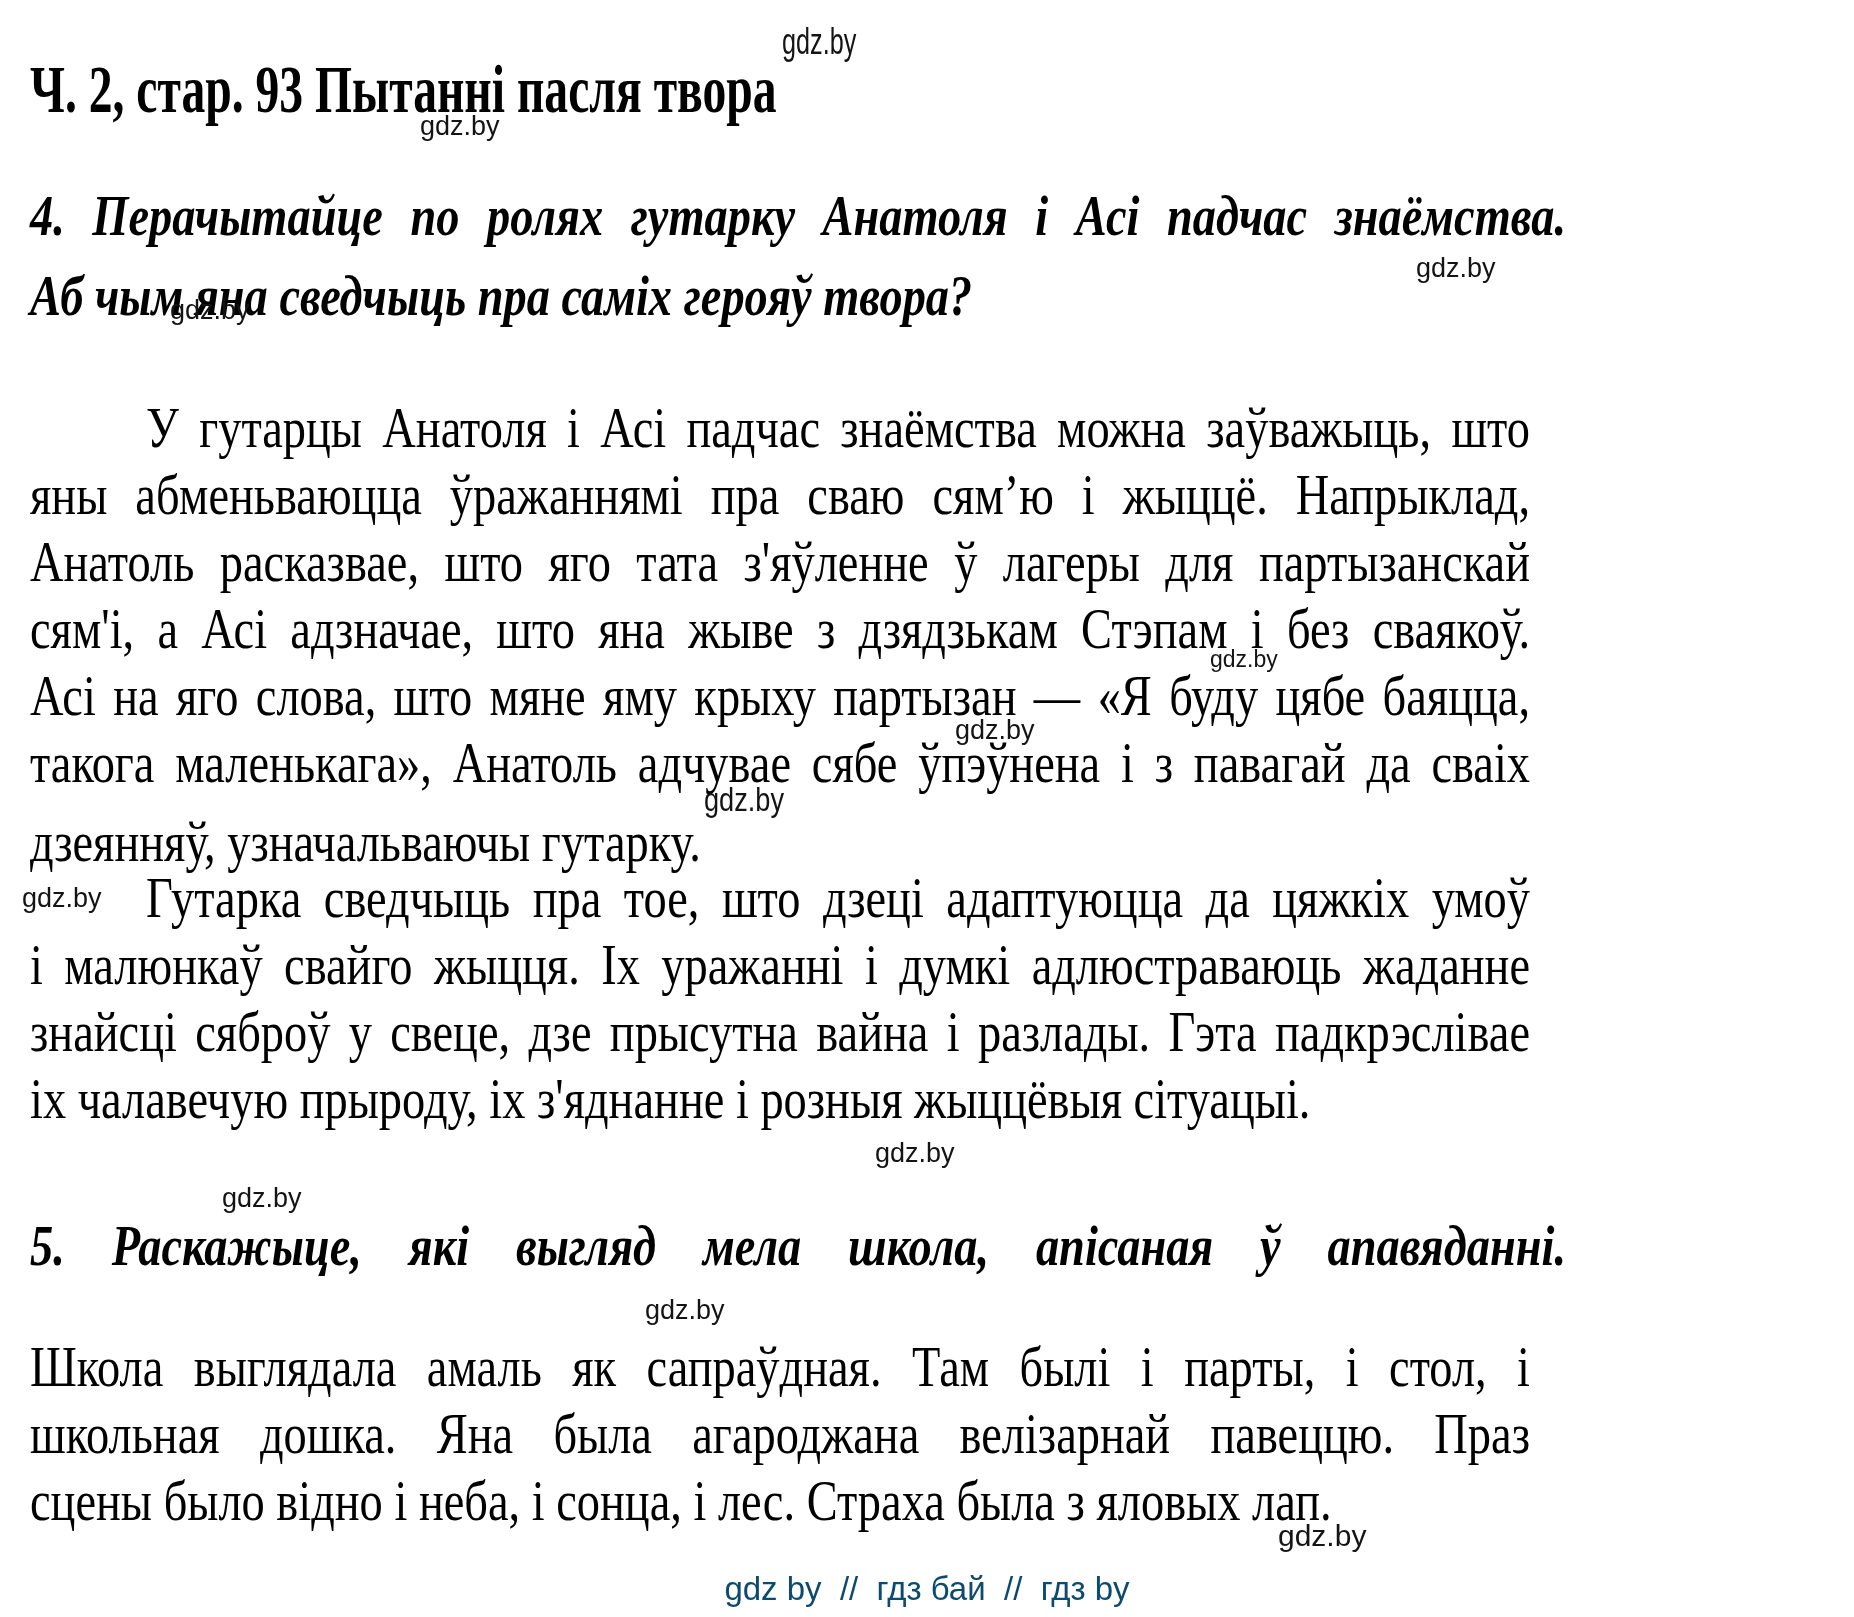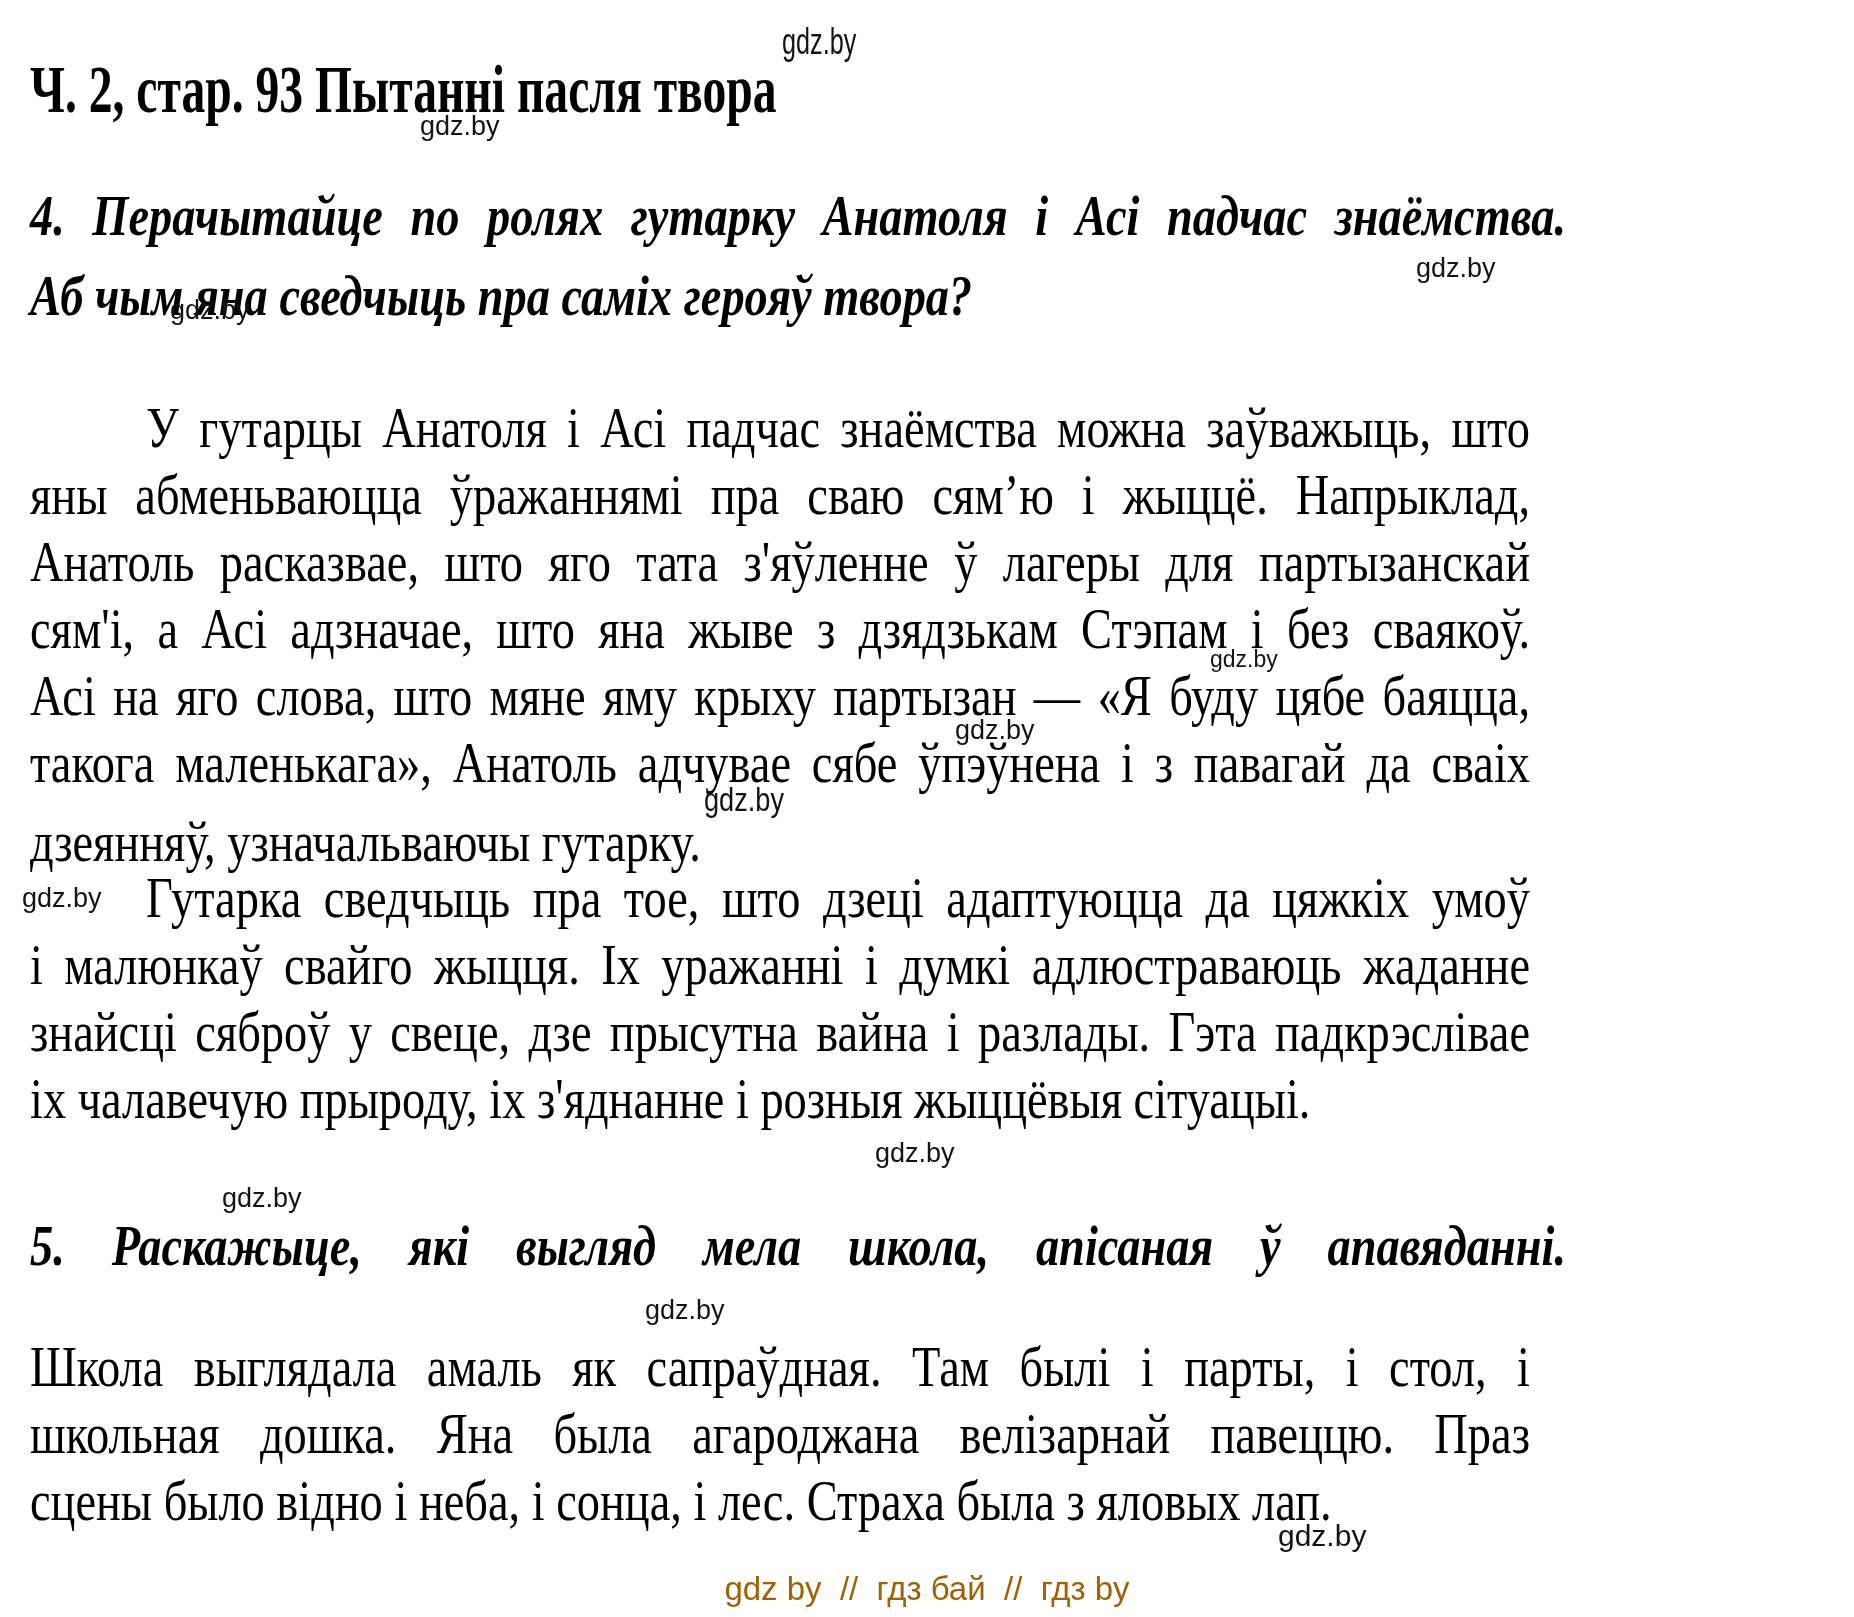--- a/index.html
+++ b/index.html
@@ -71,21 +71,21 @@
     white-space:nowrap;
   }
   .wm-small{font-size:23px;}
   .wm-big{font-size:30px;}
   
   .footer{
     position:absolute;top:1570px;left:0;width:100%;
     text-align:center;
     font-family:"Liberation Sans","DejaVu Sans",sans-serif;
     font-size:33px;line-height:38px;
-    color:#a16207;
+    color:#0c4a6e;
     white-space:pre;
   }
 </style>
 </head>
 <body>
 
 <div class="page">
 
 
   <div class="h1block">

